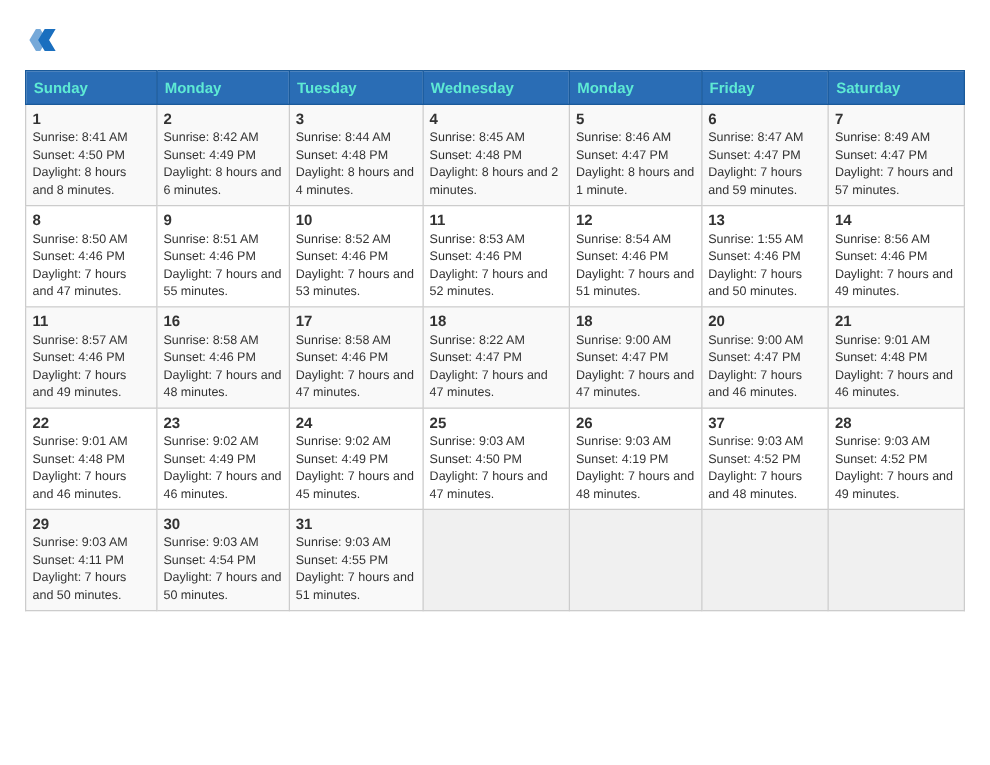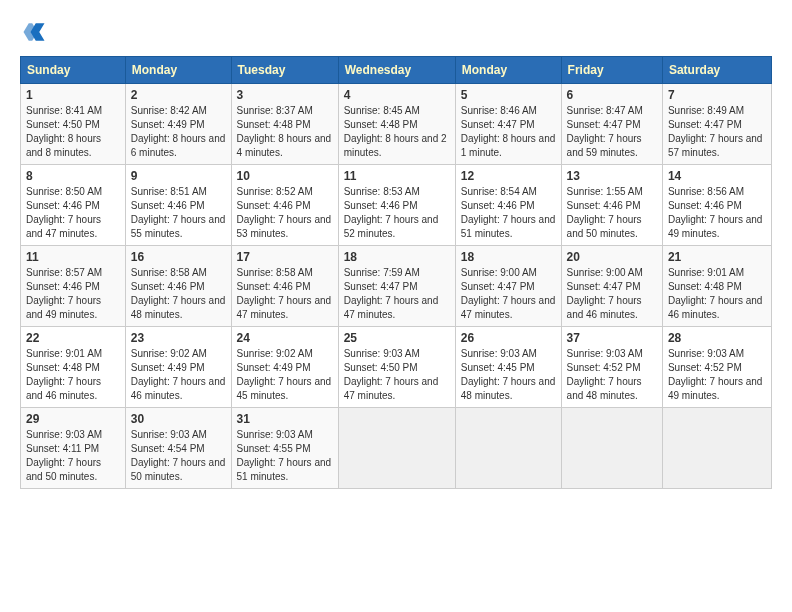--- a/index.html
+++ b/index.html
@@ -50,21 +50,21 @@
       font-size: 15px;
       color: #555;
     }
     table {
       width: 100%;
       border-collapse: collapse;
       font-size: 10px;
     }
     thead tr th {
       background-color: #2a6db5;
-      color: #fef9c3;
+      color: #5eead4;
       text-align: left;
       padding: 6px 6px;
       font-size: 12px;
       font-weight: bold;
       border: 1px solid #1a5a9a;
       margin-left: 44px;
     }
     tbody tr td {
       border: 1px solid #ccc;
       vertical-align: top;
@@ -138,21 +138,21 @@
           <span class="day-num">2</span>
           <div class="day-info">
             <span>Sunrise: 8:42 AM</span><br>
             <span>Sunset: 4:49 PM</span><br>
             <span>Daylight: 8 hours and 6 minutes.</span>
           </div>
         </td>
           <td>
           <span class="day-num">3</span>
           <div class="day-info">
-            <span>Sunrise: 8:37 AM</span><br>
+            <span>Sunrise: 8:44 AM</span><br>
             <span>Sunset: 4:48 PM</span><br>
             <span>Daylight: 8 hours and 4 minutes.</span>
           </div>
         </td>
           <td>
           <span class="day-num">4</span>
           <div class="day-info">
             <span>Sunrise: 8:45 AM</span><br>
             <span>Sunset: 4:48 PM</span><br>
             <span>Daylight: 8 hours and 2 minutes.</span>
@@ -262,21 +262,21 @@
           <span class="day-num">17</span>
           <div class="day-info">
             <span>Sunrise: 8:58 AM</span><br>
             <span>Sunset: 4:46 PM</span><br>
             <span>Daylight: 7 hours and 47 minutes.</span>
           </div>
         </td>
           <td>
           <span class="day-num">18</span>
           <div class="day-info">
-            <span>Sunrise: 7:59 AM</span><br>
+            <span>Sunrise: 8:22 AM</span><br>
             <span>Sunset: 4:47 PM</span><br>
             <span>Daylight: 7 hours and 47 minutes.</span>
           </div>
         </td>
           <td>
           <span class="day-num">18</span>
           <div class="day-info">
             <span>Sunrise: 9:00 AM</span><br>
             <span>Sunset: 4:47 PM</span><br>
             <span>Daylight: 7 hours and 47 minutes.</span>
@@ -329,21 +329,21 @@
           <div class="day-info">
             <span>Sunrise: 9:03 AM</span><br>
             <span>Sunset: 4:50 PM</span><br>
             <span>Daylight: 7 hours and 47 minutes.</span>
           </div>
         </td>
           <td>
           <span class="day-num">26</span>
           <div class="day-info">
             <span>Sunrise: 9:03 AM</span><br>
-            <span>Sunset: 4:45 PM</span><br>
+            <span>Sunset: 4:19 PM</span><br>
             <span>Daylight: 7 hours and 48 minutes.</span>
           </div>
         </td>
           <td>
           <span class="day-num">37</span>
           <div class="day-info">
             <span>Sunrise: 9:03 AM</span><br>
             <span>Sunset: 4:52 PM</span><br>
             <span>Daylight: 7 hours and 48 minutes.</span>
           </div>

